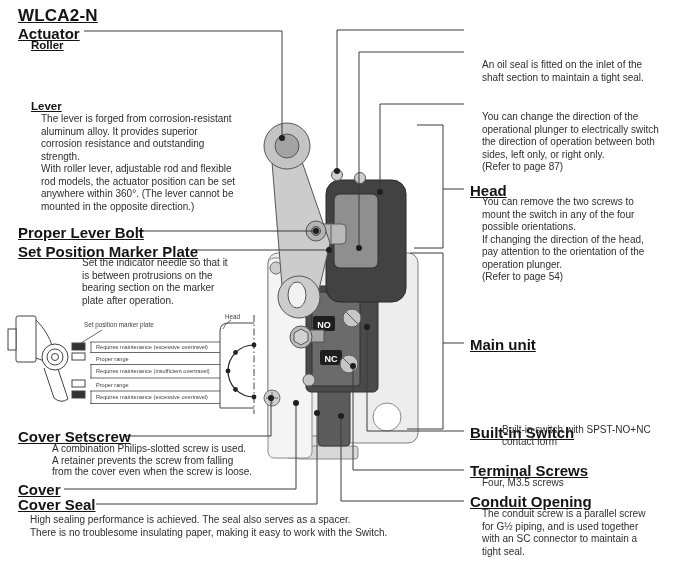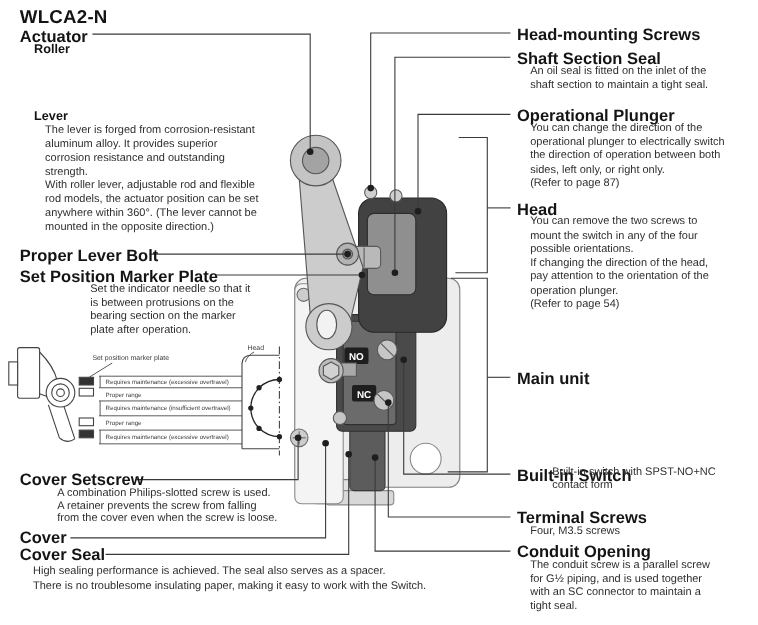--- a/index.html
+++ b/index.html
@@ -1,20 +1,20 @@
 <!DOCTYPE html>
 <html><head>
 <meta charset="utf-8">
 <style>
   html,body { margin:0; padding:0; background:#fff; }
   .page {
     position:relative; width:689px; height:568px; background:#ffffff;
     font-family:"Liberation Sans", sans-serif; overflow:hidden;
   }
-  .lbl { position:absolute; font-weight:bold; color:#141414; white-space:nowrap; }
+  .lbl { position:absolute; font-weight:bold; color:#141414; white-space:nowrap;text-decoration:underline; }
   .h0 { font-size:17px; letter-spacing:0.2px; }
   .h1 { font-size:15px; }
   .h2 { font-size:11.5px; }
   .body {
     position:absolute; font-size:10px; line-height:12.5px; color:#2e2e2e;
     white-space:pre-line;
   }
   .body.tight { line-height:11.5px;margin-left:20px; }
   svg.art { position:absolute; left:0; top:0; }
   svg text.tiny { font-family:"Liberation Sans", sans-serif; fill:#3d3d3d; }
@@ -223,26 +223,23 @@
   <div class="lbl h1" style="left:18px; top:428px">Cover Setscrew</div>
   <div class="body tight" style="left:32px; top:443px">A combination Philips-slotted screw is used.
 A retainer prevents the screw from falling
 from the cover even when the screw is loose.</div>
 
   <div class="lbl h1" style="left:18px; top:481px">Cover</div>
   <div class="lbl h1" style="left:18px; top:496px">Cover Seal</div>
   <div class="body" style="left:30px; top:514px">High sealing performance is achieved. The seal also serves as a spacer.
 There is no troublesome insulating paper, making it easy to work with the Switch.</div>
 
-  <div class="lbl h1" style="left:470px; top:23px">Head-mounting Screws</div>
-  <div class="lbl h1" style="left:470px; top:45px">Shaft Section Seal</div>
   <div class="body" style="left:482px; top:59px">An oil seal is fitted on the inlet of the
 shaft section to maintain a tight seal.</div>
 
-  <div class="lbl h1" style="left:470px; top:97px">Operational Plunger</div>
   <div class="body" style="left:482px; top:111px">You can change the direction of the
 operational plunger to electrically switch
 the direction of operation between both
 sides, left only, or right only.
 (Refer to page 87)</div>
 
   <div class="lbl h1" style="left:470px; top:182px">Head</div>
   <div class="body" style="left:482px; top:196px">You can remove the two screws to
 mount the switch in any of the four
 possible orientations.

